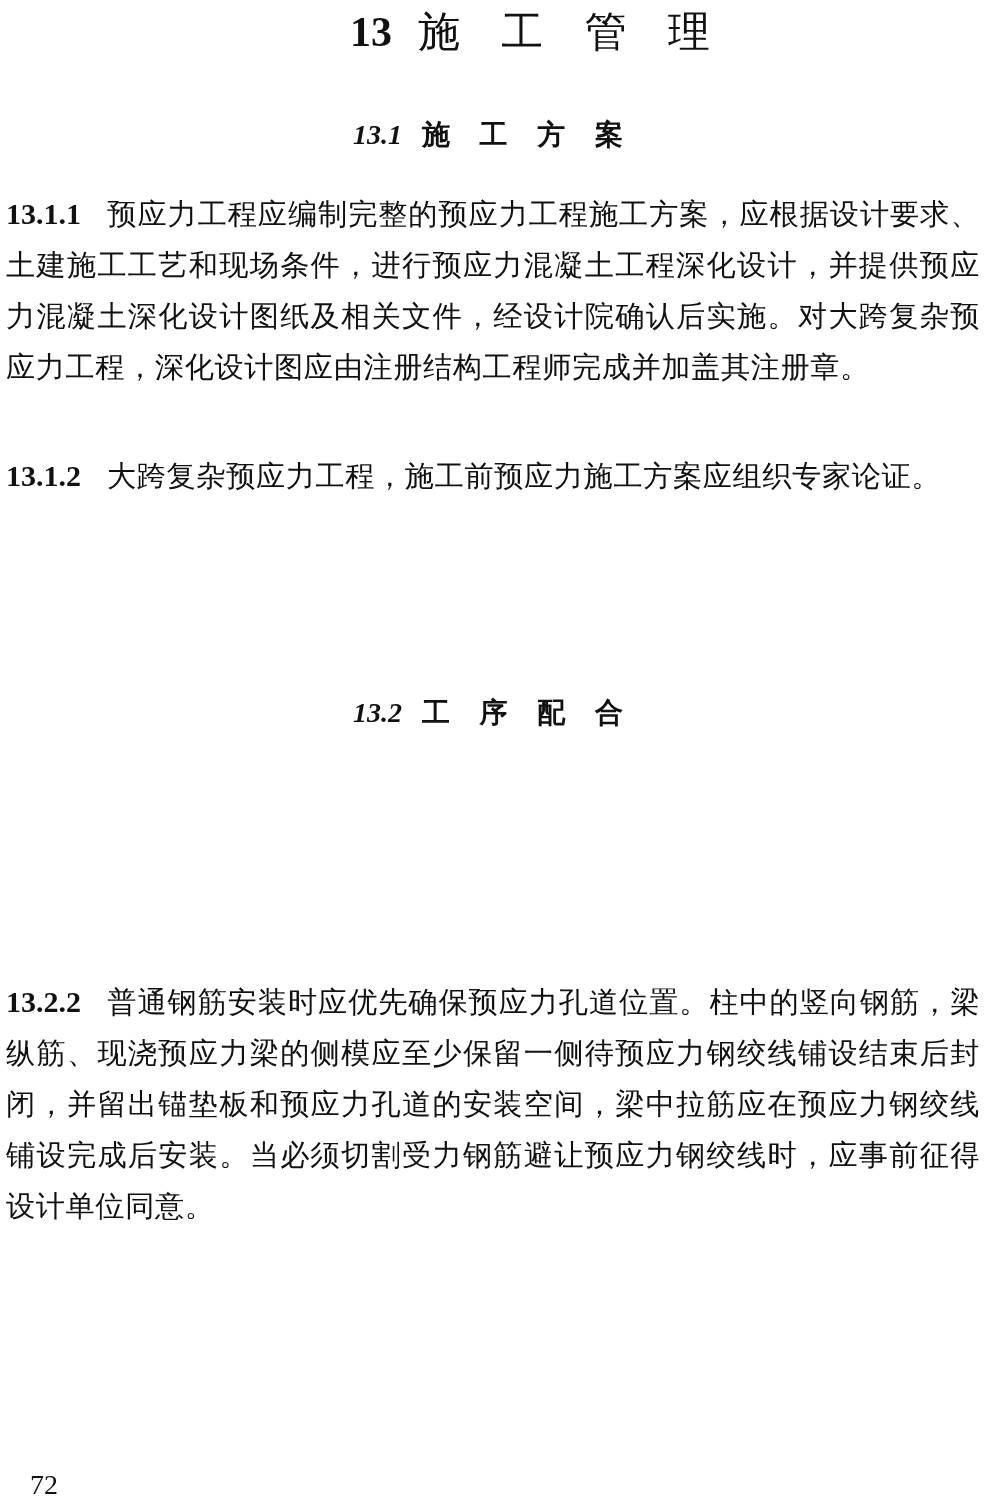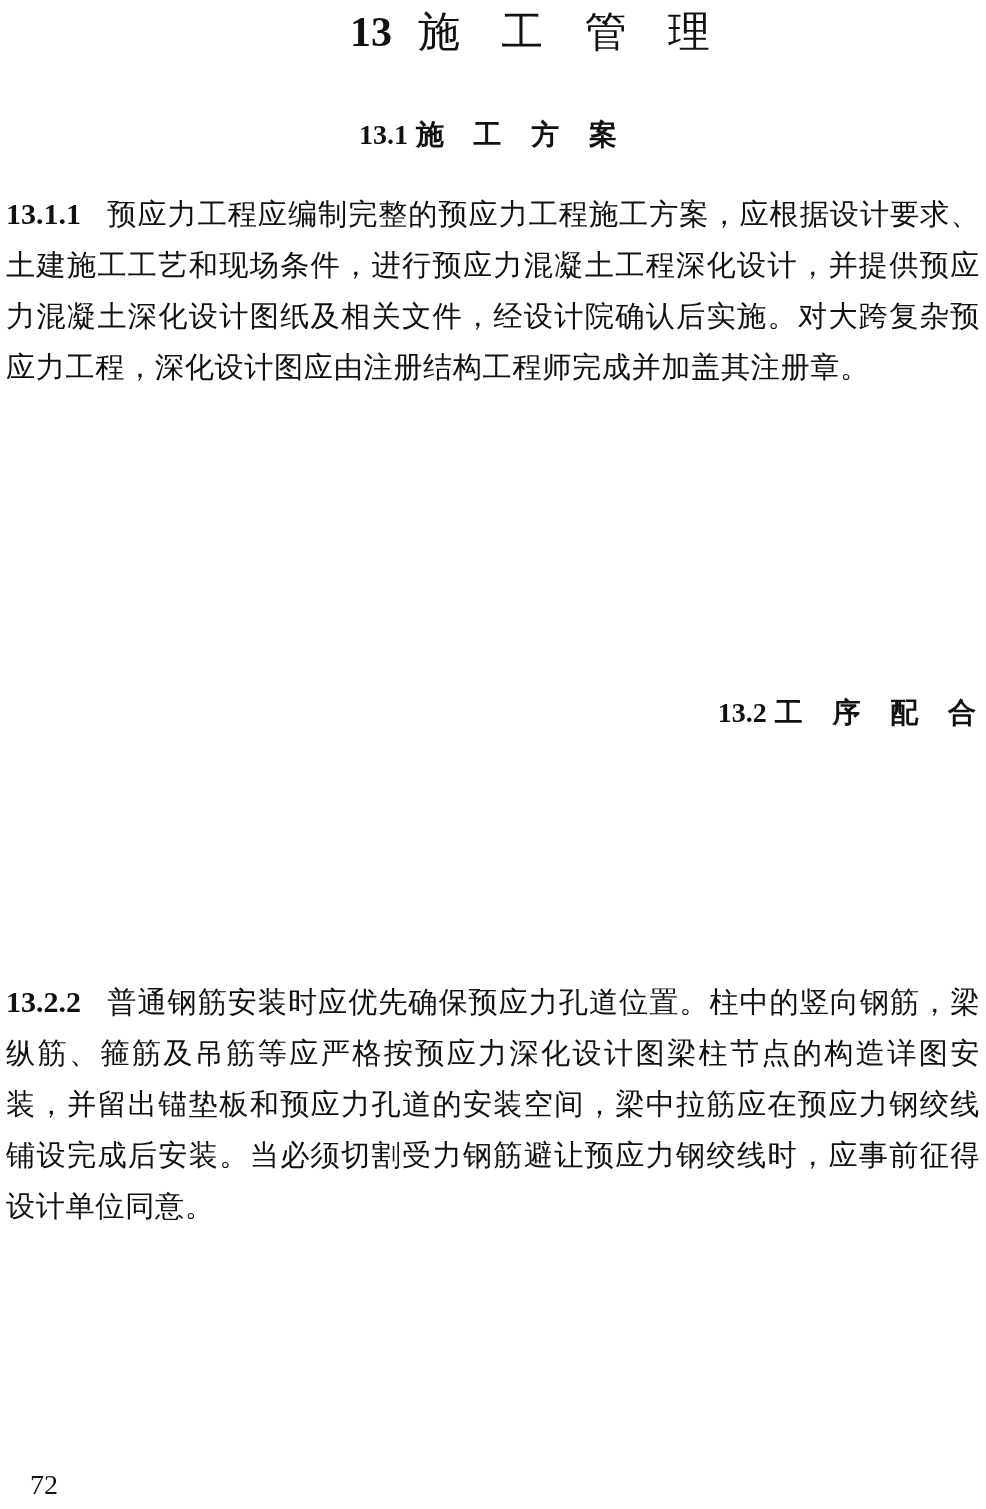--- a/index.html
+++ b/index.html
@@ -46,21 +46,22 @@
     width: 986px;
     text-align: center;
     font-size: 28px;
     line-height: 36px;
     font-weight: bold;
     letter-spacing: 10px;
   }
   .section-title .num {
     font-family: "Liberation Serif", serif;
     letter-spacing: 0;
-    margin-right: 8px;
+    margin-right: 20px;
+    font-style: italic;
   }
   .clause {
     position: absolute;
     left: 6px;
     width: 974px;
     font-size: 29.2px;
     line-height: 51px;
     text-align: justify;
     text-align-last: left;
     letter-spacing: 0.6px;
@@ -91,27 +92,30 @@
   </div>
 
   <div class="section-title" style="top:117px;">
     <span class="num">13.1</span><span>施 工 方 案</span>
   </div>
 
   <div class="clause" style="top:188px;">
     <span class="cnum">13.1.1</span><span>预应力工程应编制完整的预应力工程施工方案，应根据设计要求、土建施工工艺和现场条件，进行预应力混凝土工程深化设计，并提供预应力混凝土深化设计图纸及相关文件，经设计院确认后实施。对大跨复杂预应力工程，深化设计图应由注册结构工程师完成并加盖其注册章。</span>
   </div>
 
+  <div class="clause" style="top:450px;">
+    <span class="cnum">13.1.2</span><span>大跨复杂预应力工程，施工前预应力施工方案应组织专家论证。</span>
+  </div>
 
 
-  <div class="section-title" style="top:695px;text-align:right;">
+  <div class="section-title" style="top:695px;">
     <span class="num">13.2</span><span>工 序 配 合</span>
   </div>
 
 
   <div class="clause" style="top:976px;">
-    <span class="cnum">13.2.2</span><span>普通钢筋安装时应优先确保预应力孔道位置。柱中的竖向钢筋，梁纵筋、箍筋及吊筋等应严格按预应力深化设计图梁柱节点的构造详图安装，并留出锚垫板和预应力孔道的安装空间，梁中拉筋应在预应力钢绞线铺设完成后安装。当必须切割受力钢筋避让预应力钢绞线时，应事前征得设计单位同意。</span>
+    <span class="cnum">13.2.2</span><span>普通钢筋安装时应优先确保预应力孔道位置。柱中的竖向钢筋，梁纵筋、现浇预应力梁的侧模应至少保留一侧待预应力钢绞线铺设结束后封闭，并留出锚垫板和预应力孔道的安装空间，梁中拉筋应在预应力钢绞线铺设完成后安装。当必须切割受力钢筋避让预应力钢绞线时，应事前征得设计单位同意。</span>
   </div>
 
 
   <div class="page-number">72</div>
 
 </div>
 
 </body></html>

